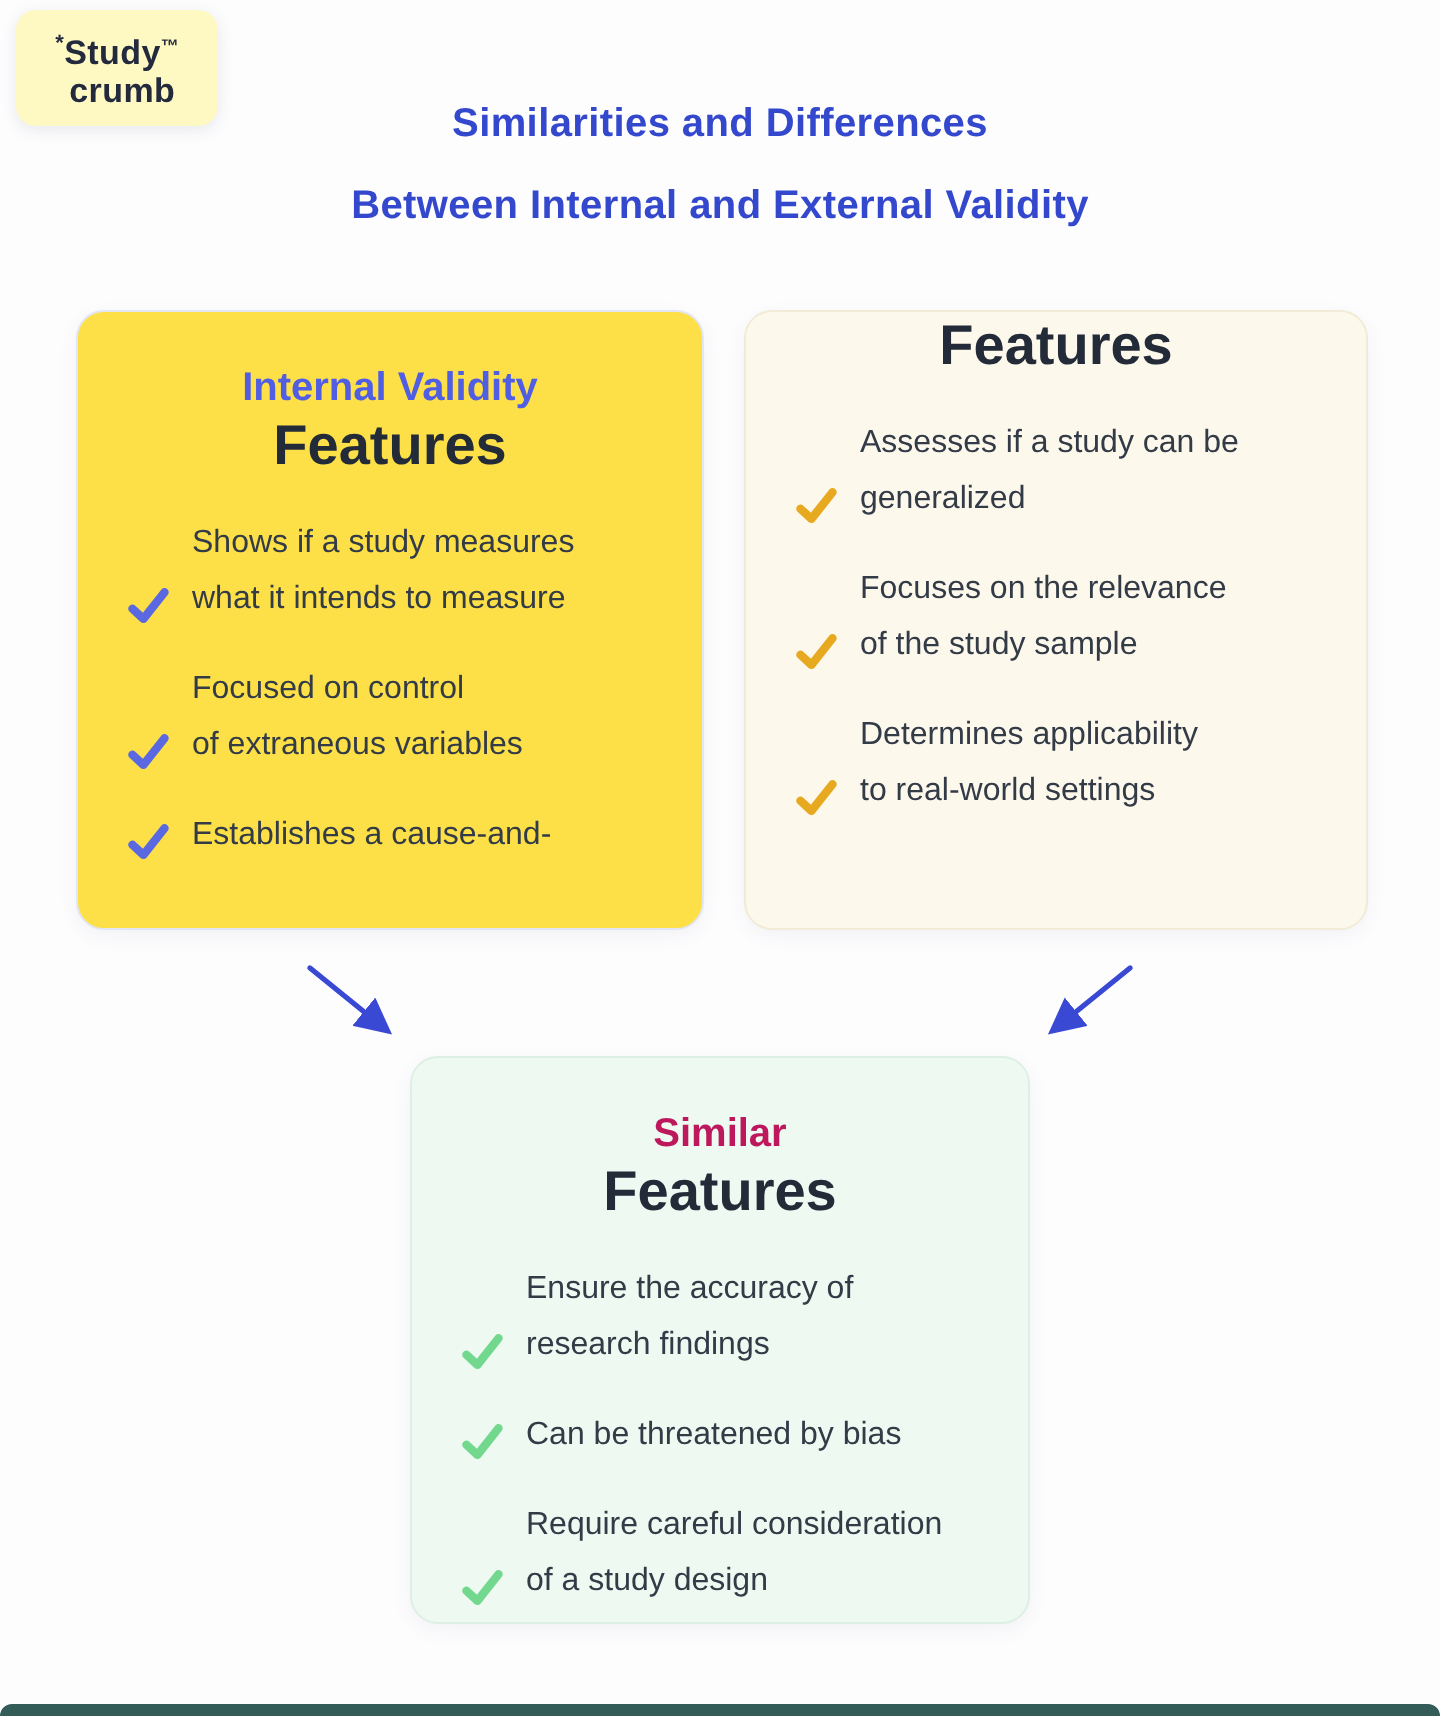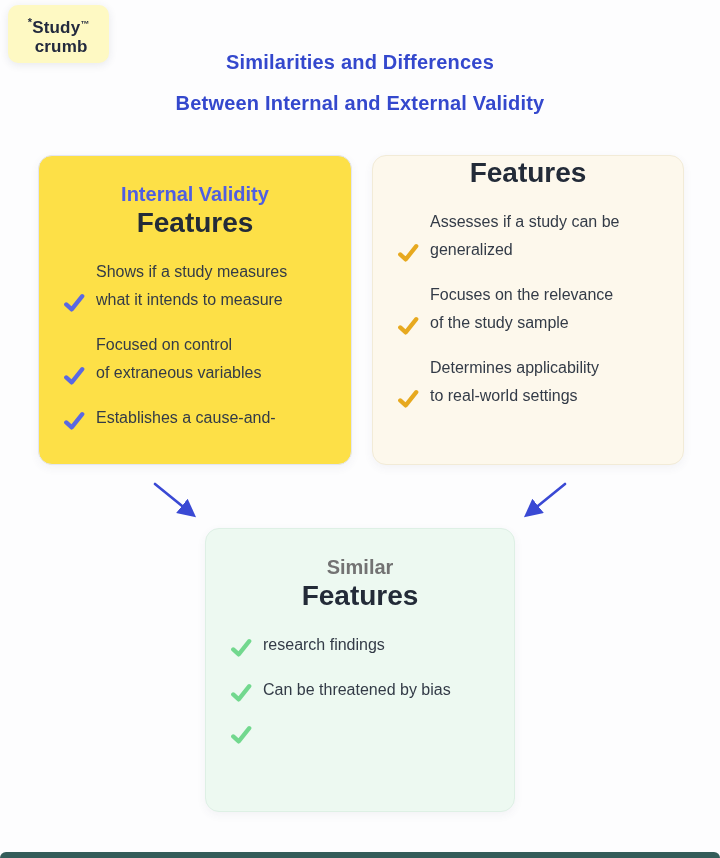--- a/index.html
+++ b/index.html
@@ -49,21 +49,21 @@
   .card-similar {
     left: 205px; top: 528px; width: 310px; height: 284px;
     background: #edf9f1; border: 1px solid #def0e5;
   }
   .card-heading {
     text-align: center; font-size: 20px; font-weight: 700;
     margin-top: 26px; line-height: 24px;
   }
   .card-internal .card-heading { color: #4f5ee2; }
   .card-external .card-heading { color: #e6950f; }
-  .card-similar  .card-heading { color: #737373; }
+  .card-similar  .card-heading { color: #be185d; }
   .card-subheading {
     text-align: center; font-size: 28px; font-weight: 700;
     color: #232b38; margin-top: 5px; line-height: 24px;
   }
   .items { margin-top: 23px; padding: 0 10px 0 24px; }
   .item { display: flex; align-items: flex-end; margin-bottom: 17px; }
   .check { flex: 0 0 22px; width: 22px; height: 22px; margin: 3px 11px 0 0; }
   .item-text { font-size: 16px; line-height: 28px; color: #333b47; font-weight: 500; }
   .item-line { display: block; }
 
@@ -180,34 +180,39 @@
 
   <div class="card card-similar">
     <div class="card-heading">Similar</div>
     <div class="card-subheading">Features</div>
     <div class="items">
       <div class="item">
         <svg class="check" viewBox="0 0 24 24">
             <path d="M3.5 13.5 L9.5 19 L21 4.5" fill="none" stroke="#72d88e" stroke-width="4.6" stroke-linecap="round" stroke-linejoin="round"></path>
           </svg>
         <span class="item-text">
+          <span class="item-line">Ensure the accuracy of</span>
           <span class="item-line">research findings</span>
         </span>
       </div>
       <div class="item">
         <svg class="check" viewBox="0 0 24 24">
             <path d="M3.5 13.5 L9.5 19 L21 4.5" fill="none" stroke="#72d88e" stroke-width="4.6" stroke-linecap="round" stroke-linejoin="round"></path>
           </svg>
         <span class="item-text">
           <span class="item-line">Can be threatened by bias</span>
         </span>
       </div>
       <div class="item">
         <svg class="check" viewBox="0 0 24 24">
             <path d="M3.5 13.5 L9.5 19 L21 4.5" fill="none" stroke="#72d88e" stroke-width="4.6" stroke-linecap="round" stroke-linejoin="round"></path>
           </svg>
+        <span class="item-text">
+          <span class="item-line">Require careful consideration</span>
+          <span class="item-line">of a study design</span>
+        </span>
       </div>
     </div>
   </div>
 
   <div class="footer-bar"></div>
 
 </div>
 
 </body></html>

